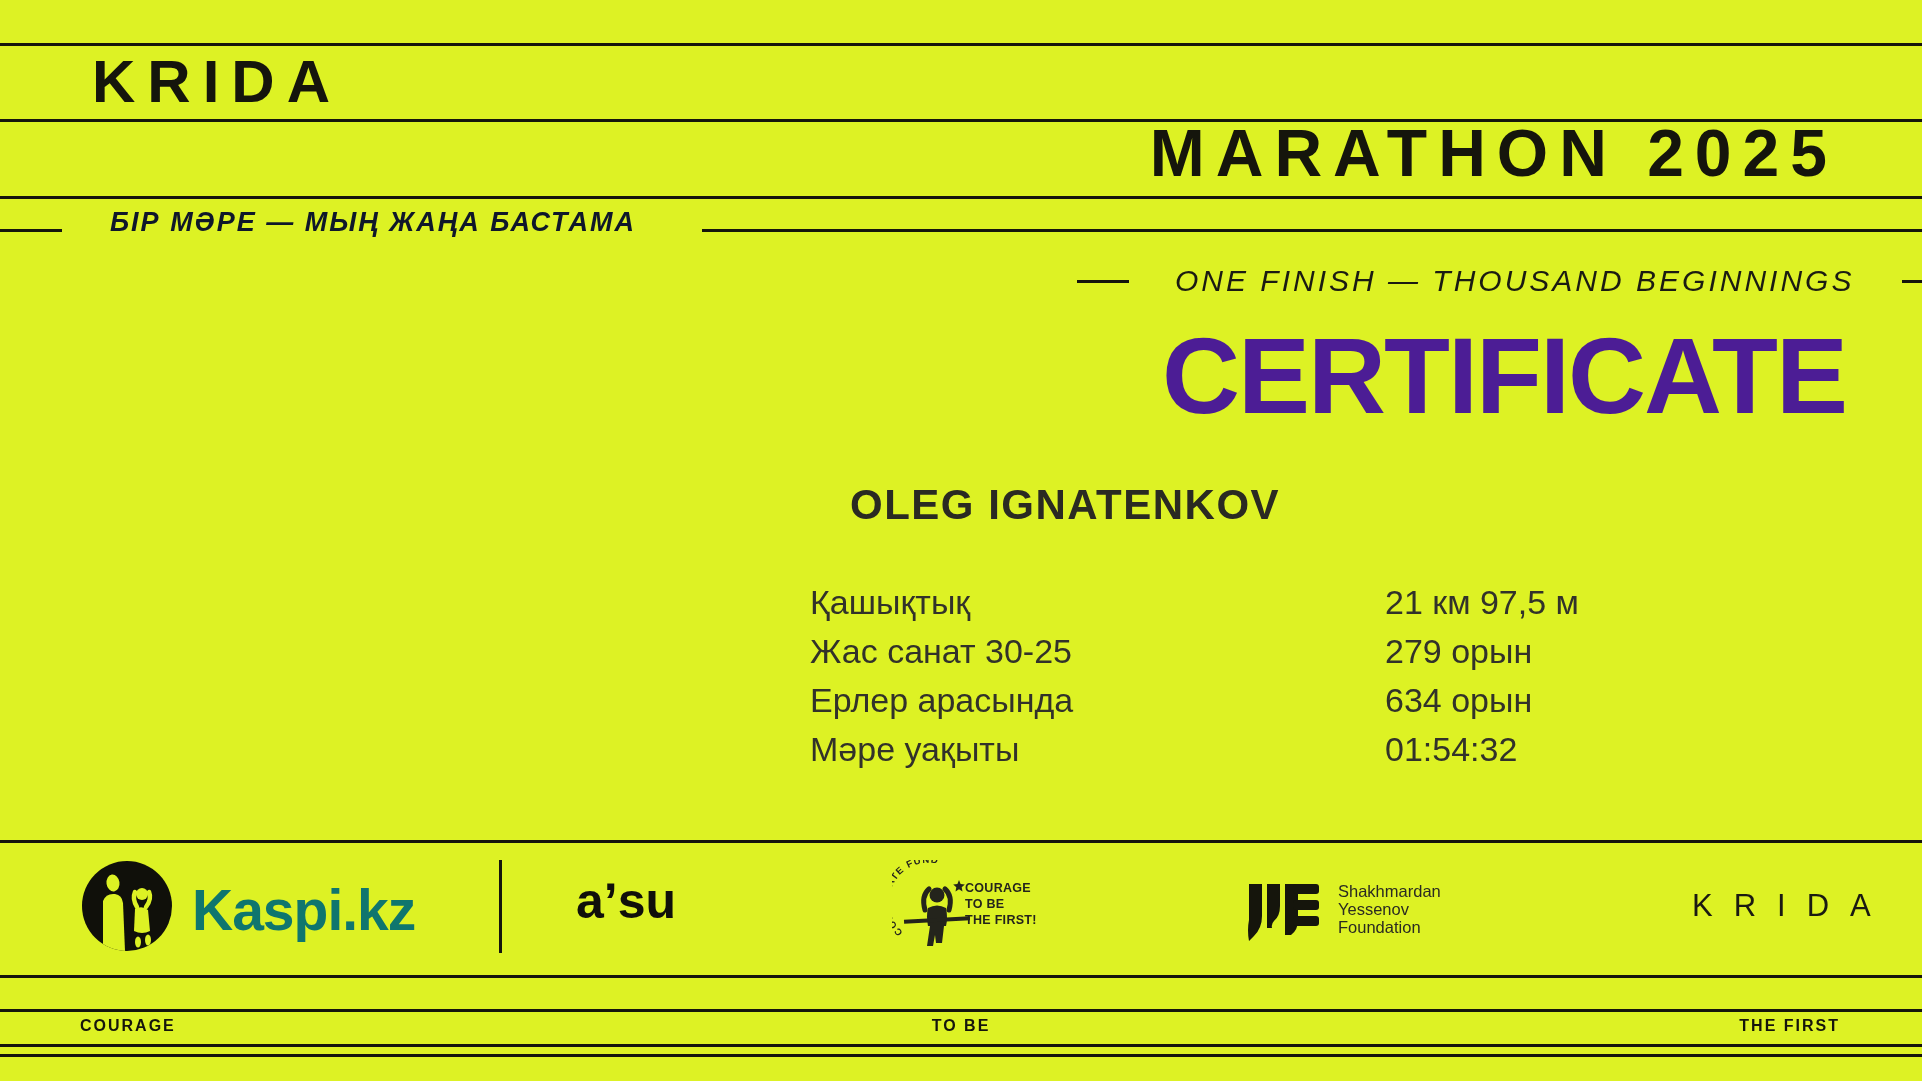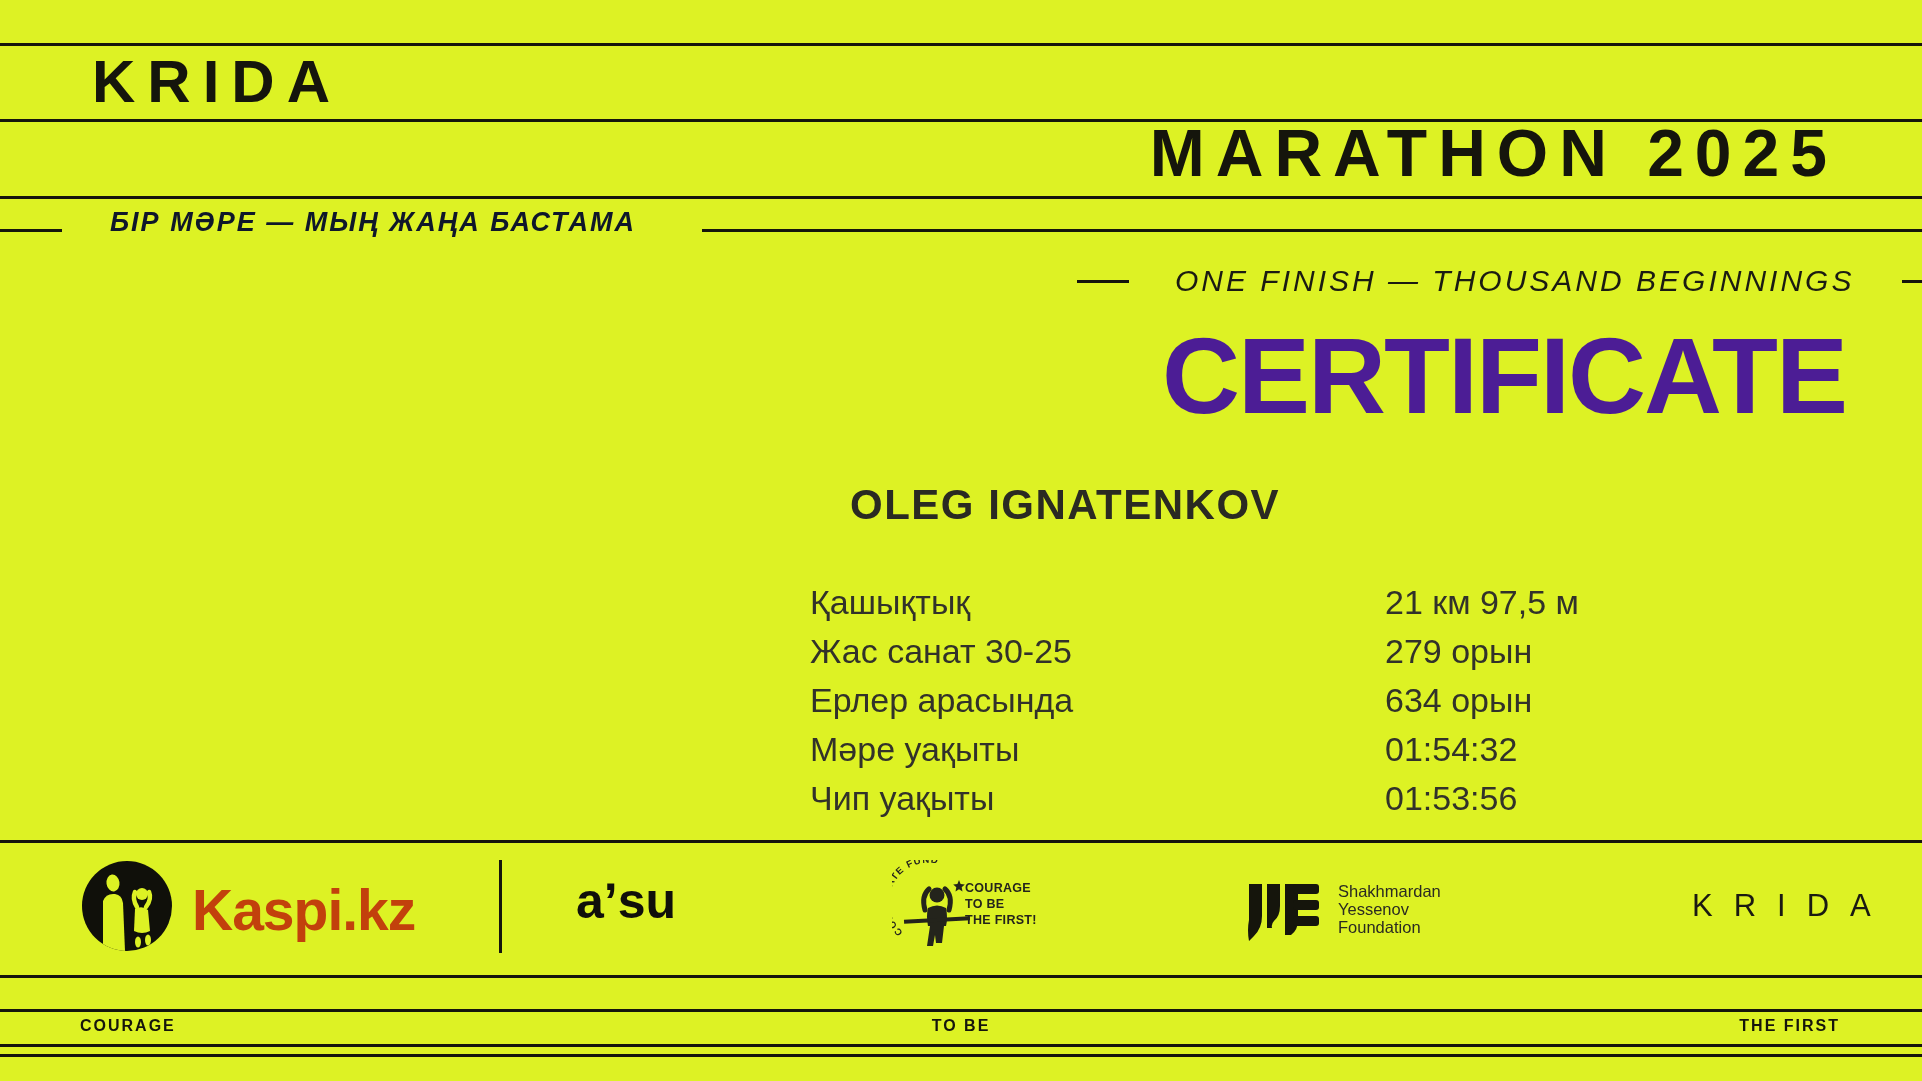--- a/index.html
+++ b/index.html
@@ -35,21 +35,21 @@
   .name{position:absolute;left:810px;top:484px;font-size:42px;font-weight:700;
     letter-spacing:1.5px;line-height:42px;color:#2A2A22;white-space:nowrap;margin-left:40px;}
 
   .stats{position:absolute;left:810px;top:578px;}
   .stat-row{display:flex;height:49px;align-items:center;font-size:34px;color:#32322A;}
   .stat-label{width:575px;white-space:nowrap;}
   .stat-value{white-space:nowrap;}
 
   .kaspi-logo{position:absolute;left:82px;top:861px;}
   .kaspi-text{position:absolute;left:192px;top:882px;font-size:57px;font-weight:700;
-    letter-spacing:-1px;line-height:57px;color:#c2410c;white-space:nowrap;}
+    letter-spacing:-1px;line-height:57px;color:#0f766e;white-space:nowrap;}
   .divider{position:absolute;left:499px;top:860px;width:3px;height:93px;background:#15150C;}
   .asu{position:absolute;left:576px;top:872px;font-size:50px;font-weight:700;
     line-height:58px;color:#10100A;white-space:nowrap;}
 
   .cf-logo{position:absolute;left:892px;top:860px;}
   .cf-text{position:absolute;left:965px;top:880px;font-size:12.5px;line-height:16px;
     font-weight:600;letter-spacing:.3px;color:#24241C;white-space:nowrap;}
 
   .ye-logo{position:absolute;left:1247px;top:884px;}
   .ye-text{position:absolute;left:1338px;top:882px;font-size:16.5px;line-height:18px;
@@ -106,24 +106,20 @@
       <span class="stat-label">Жас санат 30-25</span>
       <span class="stat-value">279 орын</span>
     </div>
     <div class="stat-row">
       <span class="stat-label">Ерлер арасында</span>
       <span class="stat-value">634 орын</span>
     </div>
     <div class="stat-row">
       <span class="stat-label">Мәре уақыты</span>
       <span class="stat-value">01:54:32</span>
-    </div>
-    <div class="stat-row">
-      <span class="stat-label">Чип уақыты</span>
-      <span class="stat-value">01:53:56</span>
     </div>
   </div>
 
   <svg class="kaspi-logo" width="90" height="90" viewBox="0 0 90 90">
     <defs>
         <clipPath id="kclip">
           <circle cx="45" cy="45" r="45"></circle>
         </clipPath>
       </defs>
     <circle cx="45" cy="45" r="45" fill="#10100A"></circle>

